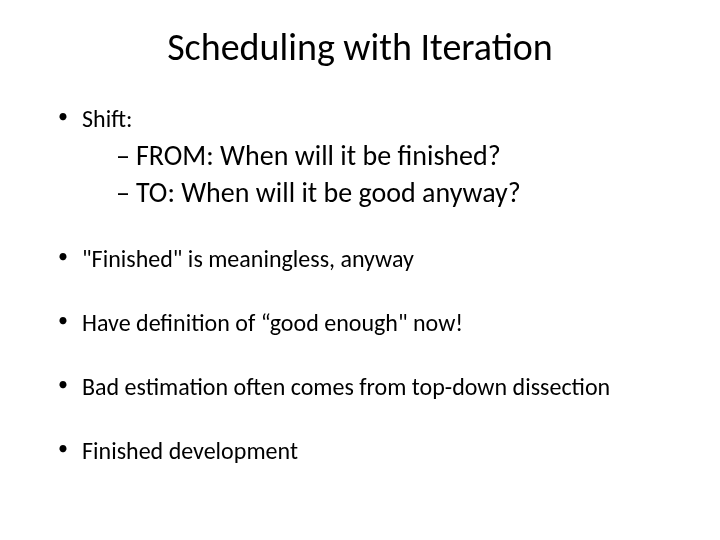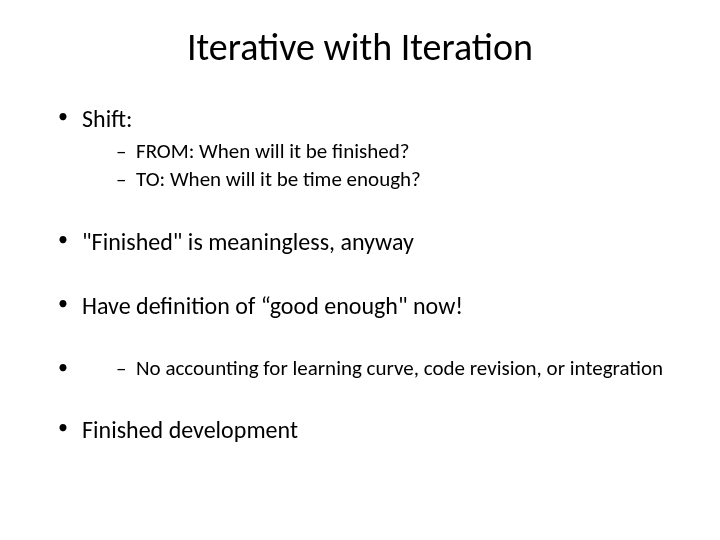--- a/index.html
+++ b/index.html
@@ -3,40 +3,38 @@
 <meta charset="utf-8">
 <style>
   * { margin: 0; padding: 0; box-sizing: border-box; }
   html, body { width: 720px; height: 540px; background: #fff; font-family: Calibri, Arial, sans-serif; color: #000; }
   .slide { width: 720px; height: 540px; padding: 24px 40px 20px 40px; }
   .title { font-size: 38px; text-align: center; margin-bottom: 26px; font-weight: 400; }
   ul.level1 { list-style: none; padding-left: 18px; }
   ul.level1 > li { font-size: 24px; margin-bottom: 2px; line-height: 1.25; position: relative; padding-left: 24px; margin-top: 34px; }
   ul.level1 > li::before { content: "•"; position: absolute; left: 0; top: 0; font-size: 20px; }
   ul.level2 { list-style: none; padding-left: 34px; margin-top: 4px; margin-bottom: 6px; }
-  ul.level2 > li { font-size: 21px; margin-bottom: 2px; line-height: 1.25; position: relative; padding-left: 20px; }
+  ul.level2 > li { font-size: 28px; margin-bottom: 2px; line-height: 1.25; position: relative; padding-left: 20px; }
   ul.level2 > li::before { content: "–"; position: absolute; left: 0; top: 0; }
 </style>
 </head>
 <body>
 
 <div class="slide">
-  <h1 class="title">Iterative with Iteration</h1>
+  <h1 class="title">Scheduling with Iteration</h1>
   <ul class="level1">
     <li>
       <span>Shift:</span>
       <ul class="level2">
         <li><span>FROM: When will it be finished?</span></li>
-        <li><span>TO: When will it be time enough?</span></li>
+        <li><span>TO: When will it be good anyway?</span></li>
       </ul>
     </li>
     <li><span>"Finished" is meaningless, anyway</span></li>
     <li><span>Have definition of “good enough" now!</span></li>
     <li>
-      <ul class="level2">
-        <li><span>No accounting for learning curve, code revision, or integration</span></li>
-      </ul>
+      <span>Bad estimation often comes from top-down dissection</span>
     </li>
     <li>
       <span>Finished development</span>
     </li>
   </ul>
 </div>
 
 </body></html>

